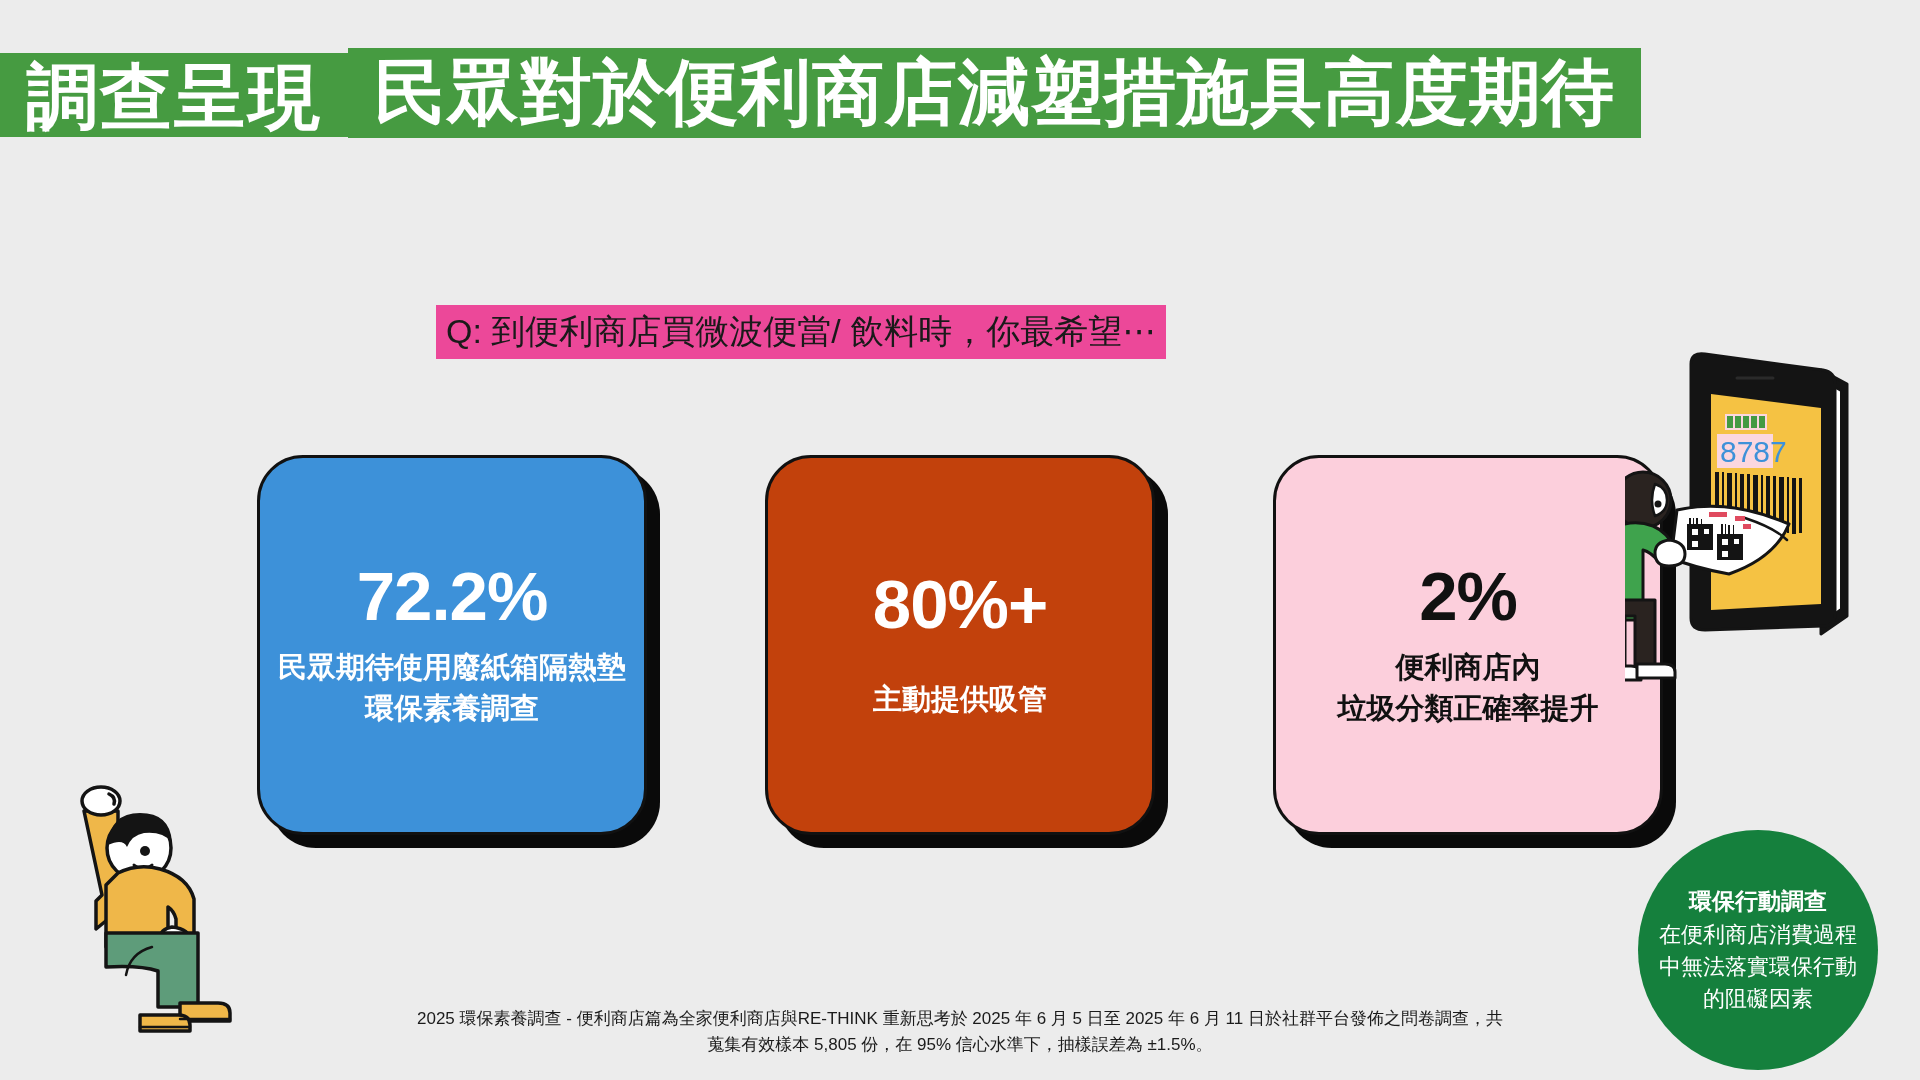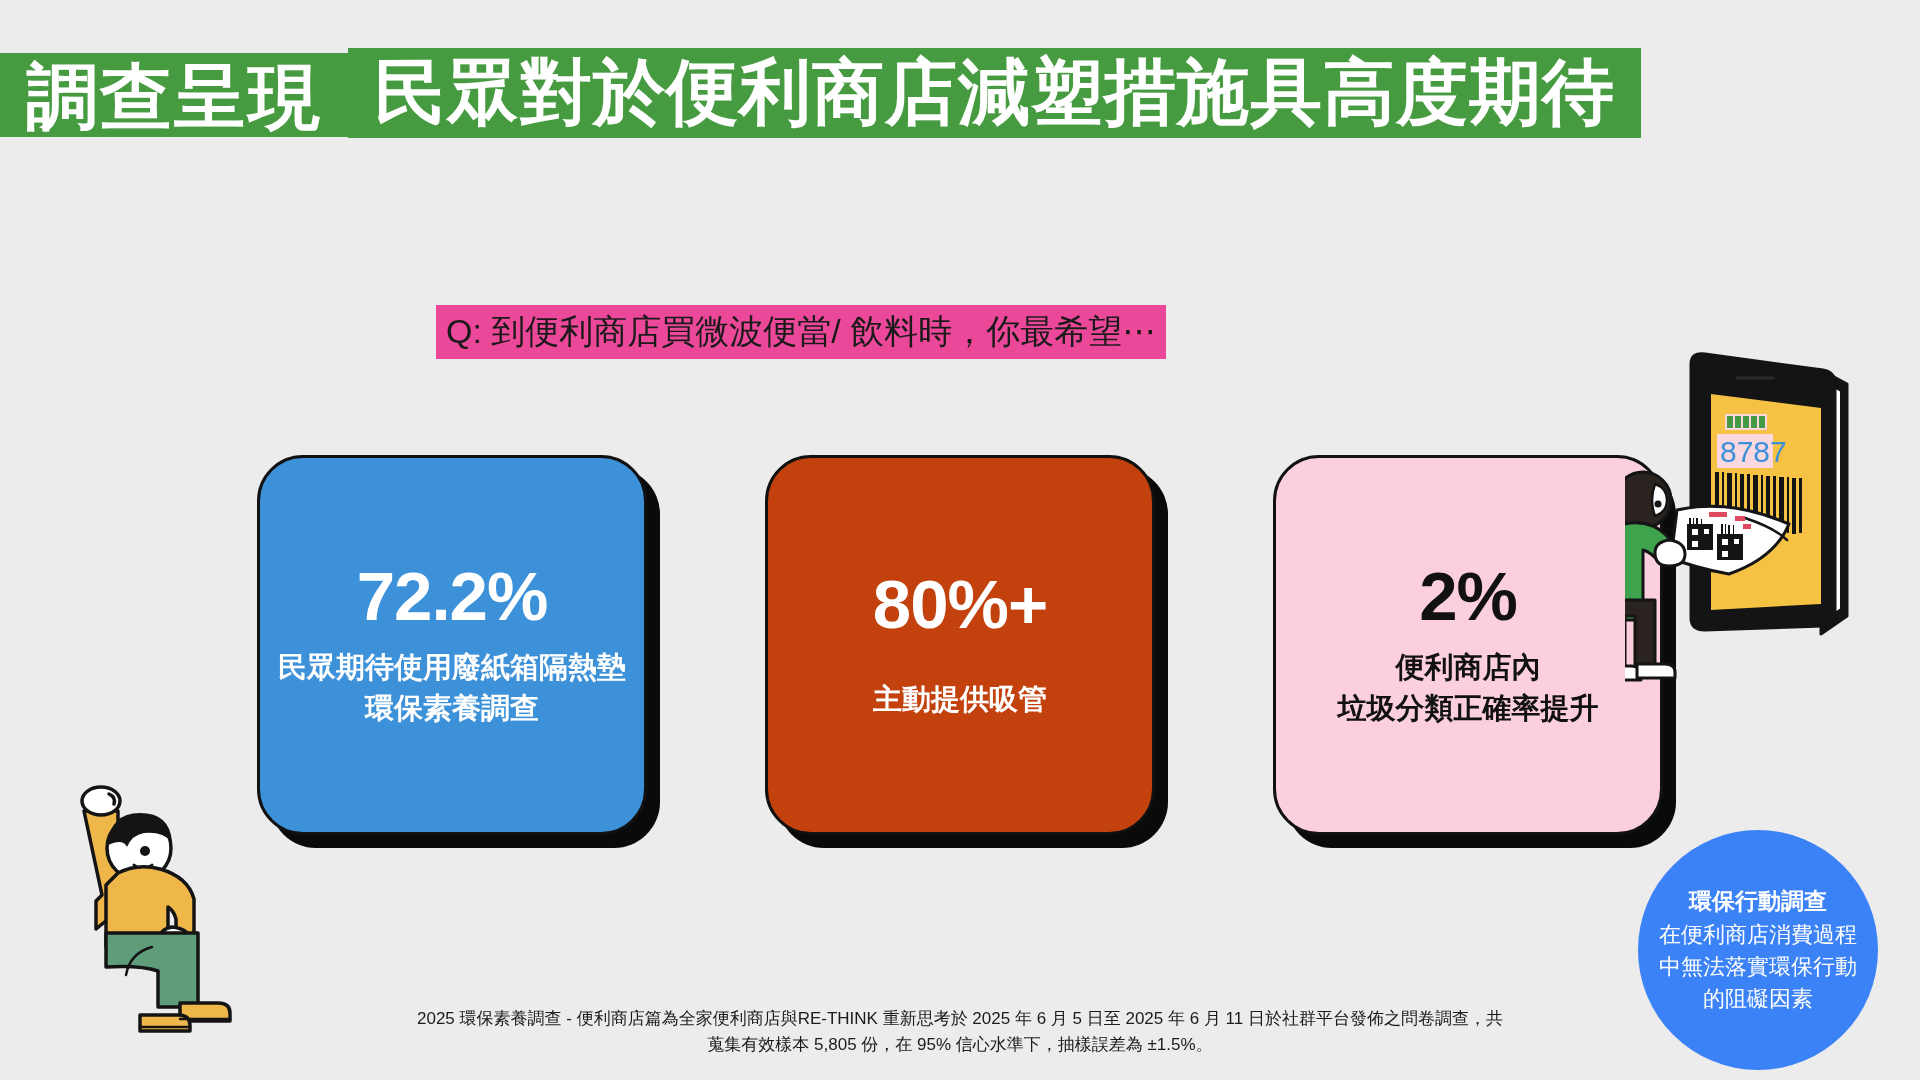--- a/index.html
+++ b/index.html
@@ -67,21 +67,21 @@
   .card-blue .stat,.card-blue .desc{ color:#FFFFFF; }
   .card-green{ background:#c2410c;gap:24px; }
   .card-green .stat,.card-green .desc{ color:#FFFFFF; }
   .card-pink{ background:#FCCFDC; }
   .card-pink .stat,.card-pink .desc{ color:#111111; }
 
   
   .badge{
     position:absolute; right:42px; bottom:10px;
     width:240px; height:240px; border-radius:50%;
-    background:#3b82f6; color:#FFFFFF;
+    background:#15803d; color:#FFFFFF;
     display:flex; flex-direction:column;
     align-items:center; justify-content:center;
     text-align:center; padding:0 12px;
   }
   .badge .badge-title{ font-size:23px; font-weight:bold; line-height:1.45; }
   .badge .badge-body{ font-size:22px; line-height:1.45; }
 
   
   .footnote{
     position:absolute; left:0; top:1006px; width:1920px;

